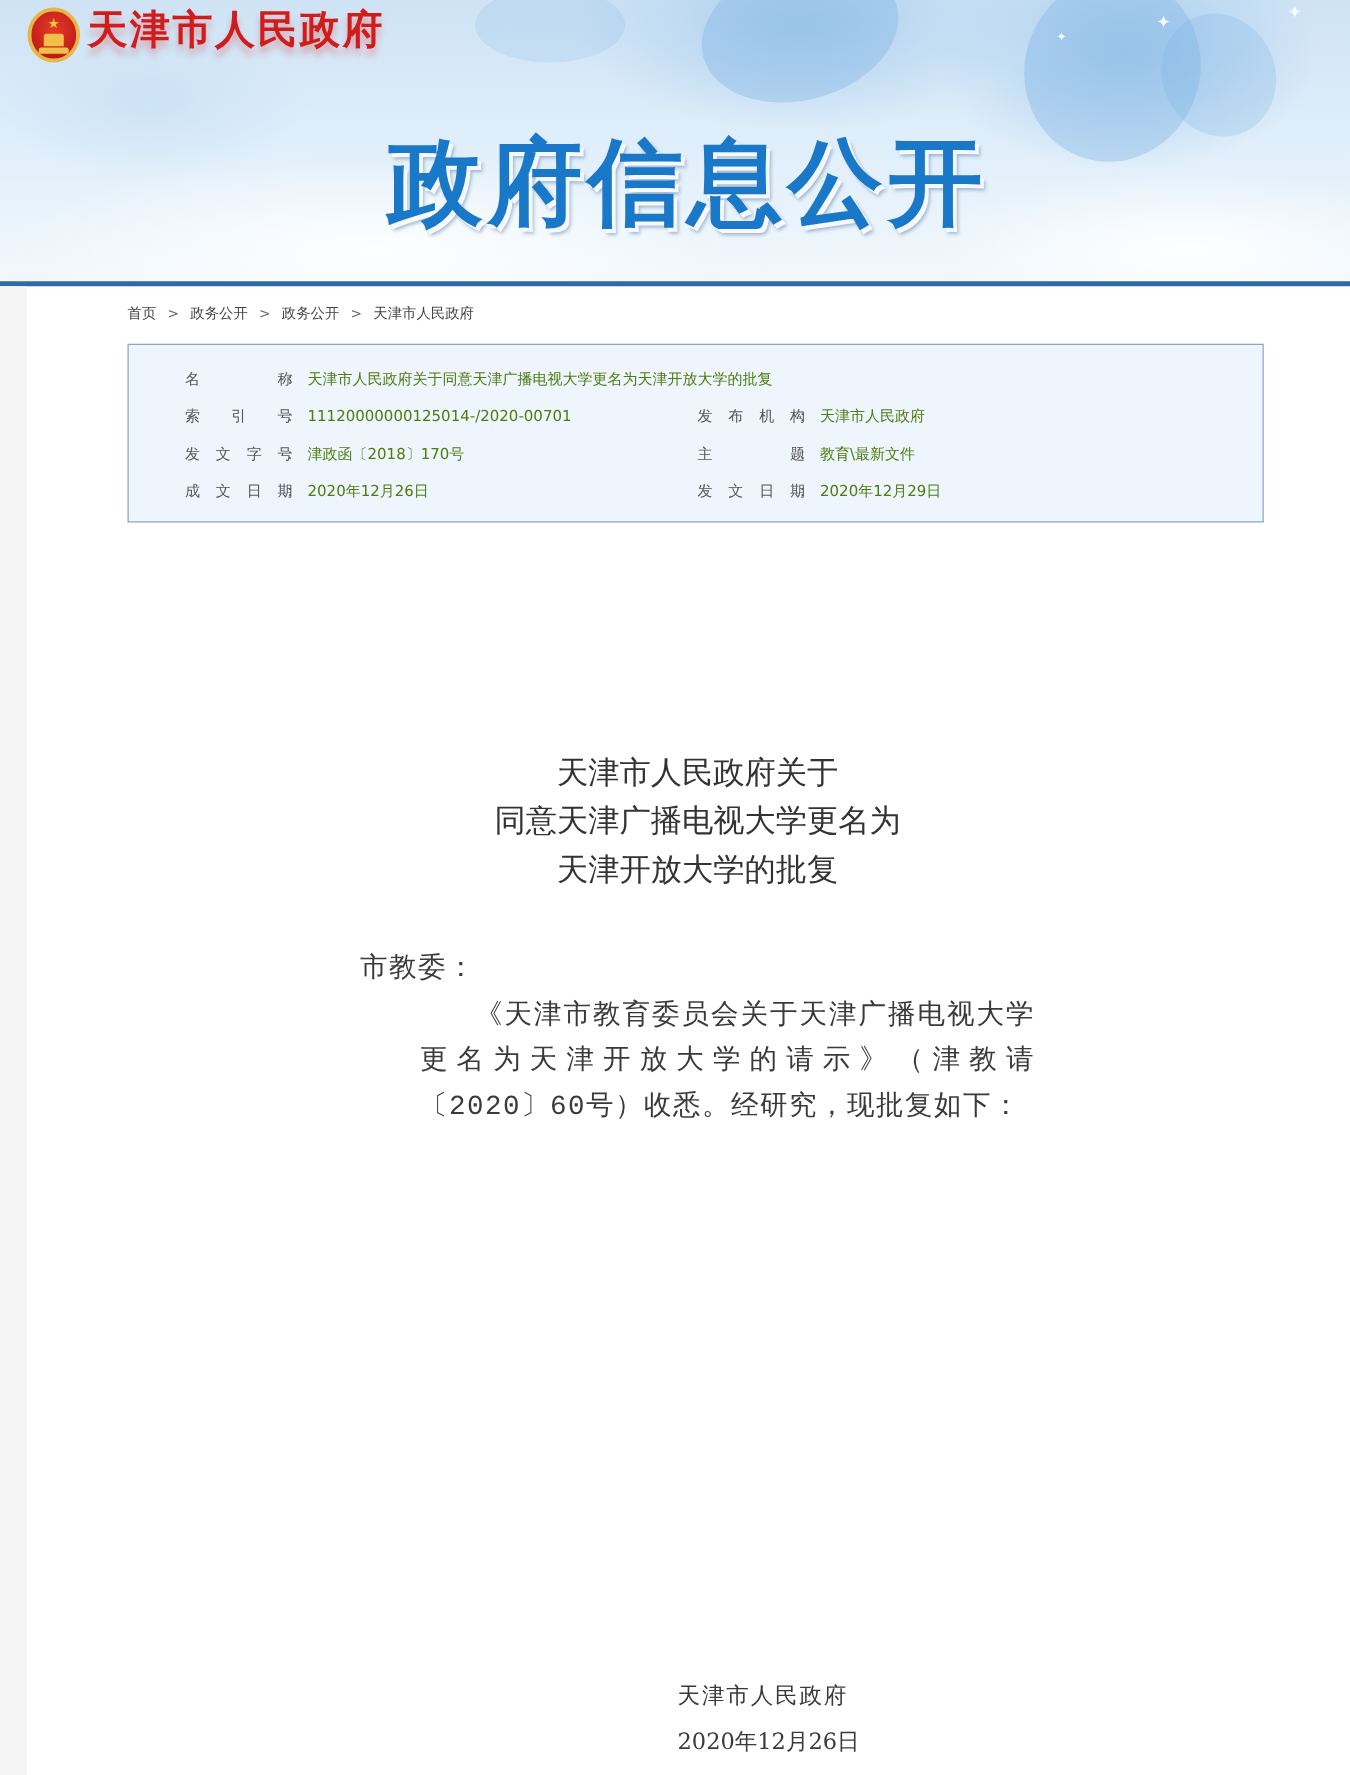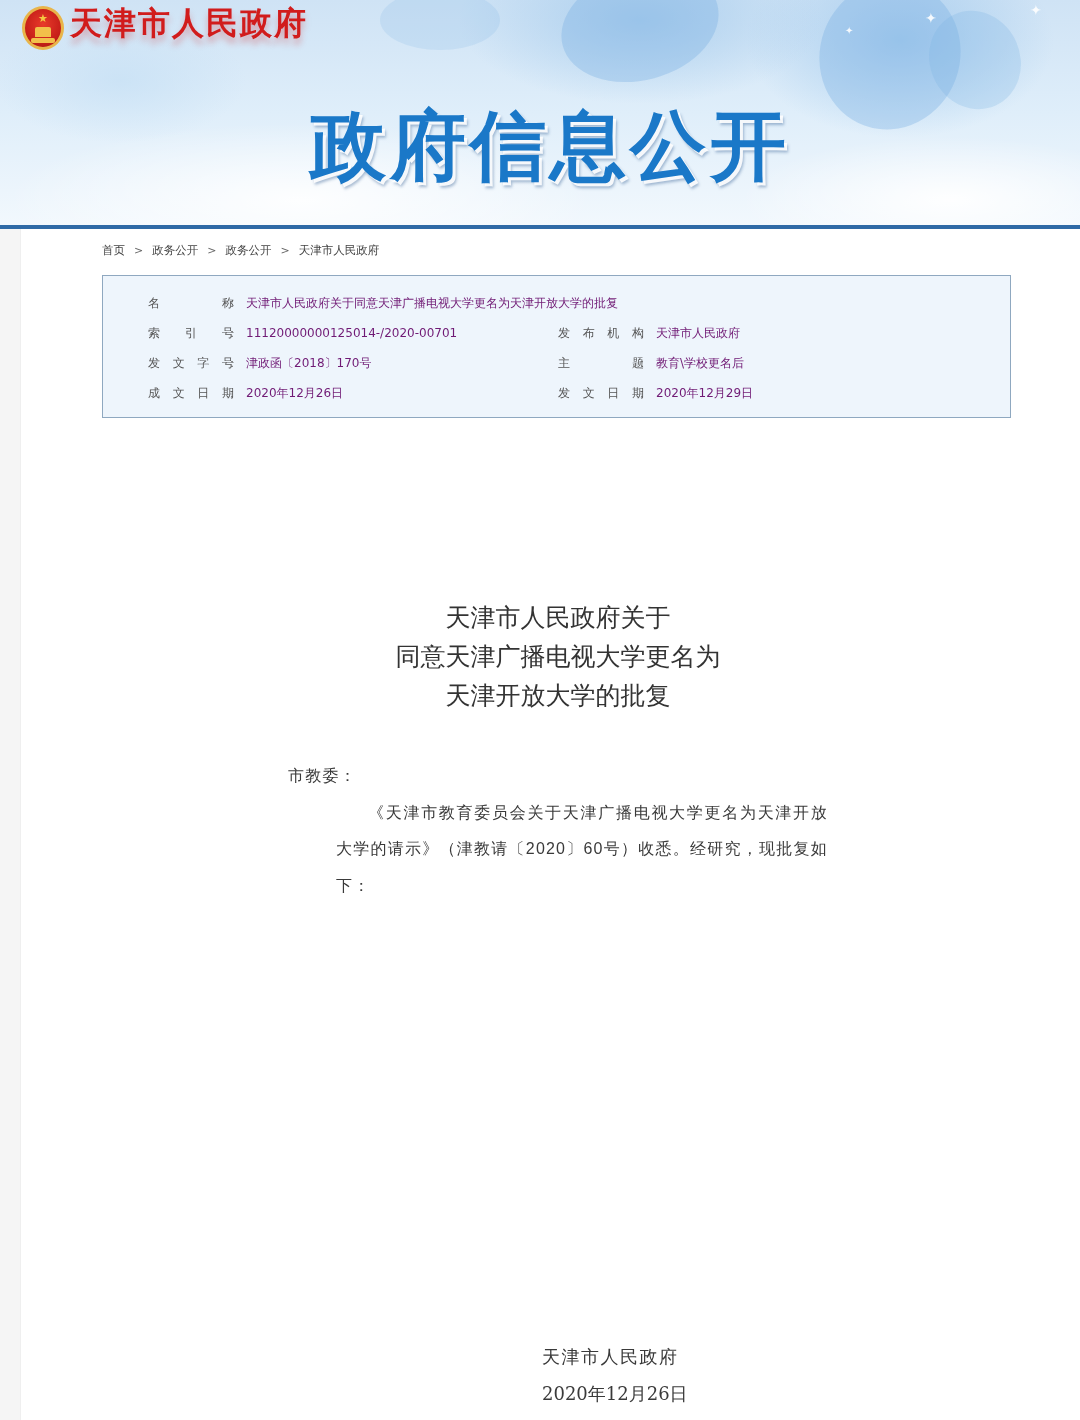--- a/index.html
+++ b/index.html
@@ -92,34 +92,34 @@
     font-size: 12px; color: #444; line-height: 20px;
   }
   .info-label {
     position: absolute; left: 45px; width: 86px;
     display: flex; justify-content: space-between;
     color: #555;
   }
   .info-label.right { left: 455px; }
   .info-colon { position: absolute; left: 123px; color: #555; }
   .info-colon.right { left: 533px; }
-  .info-value { position: absolute; left: 143px; color: #701a75; white-space: nowrap; }
+  .info-value { position: absolute; left: 143px; color: #4d7c0f; white-space: nowrap; }
   .info-value.right { left: 553px; }
   
   .doc-title {
     position: absolute; left: 0; width: 1116px; top: 598px;
     text-align: center;
     font-size: 25px; line-height: 39px; color: #333;
     font-family: "DejaVu Sans", sans-serif;
   }
   .doc-title div { white-space: nowrap; }
   .doc-body {
     position: absolute; left: 288px; top: 758px; width: 540px;
-    font-family: Liberation Sans, sans-serif;
-    font-size: 16px; line-height: 36.6px; color: #3a3a3a;
+    font-family: Liberation Mono, monospace;
+    font-size: 22px; line-height: 36.6px; color: #3a3a3a;
     letter-spacing: 1.2px;
     text-align: justify;
   }
   .doc-body p { margin: 0; }
   .doc-body .indent { text-indent: 2em; margin-left: 48px; }
   .signature {
     position: absolute; left: 542px; top: 1338px;
     font-family: "DejaVu Serif", "Liberation Serif", serif;
     font-size: 18px; line-height: 37px; color: #3a3a3a;
   }
@@ -192,21 +192,21 @@
         <span>字</span>
         <span>号</span>
       </span>
     <span class="info-colon">：</span>
     <span class="info-value">津政函〔2018〕170号</span>
     <span class="info-label right">
         <span>主</span>
         <span>题</span>
       </span>
     <span class="info-colon right">：</span>
-    <span class="info-value right">教育\学校更名后</span>
+    <span class="info-value right">教育\最新文件</span>
   </div>
   <div class="info-row" style="top:107px;">
     <span class="info-label">
         <span>成</span>
         <span>文</span>
         <span>日</span>
         <span>期</span>
       </span>
     <span class="info-colon">：</span>
     <span class="info-value">2020年12月26日</span>

